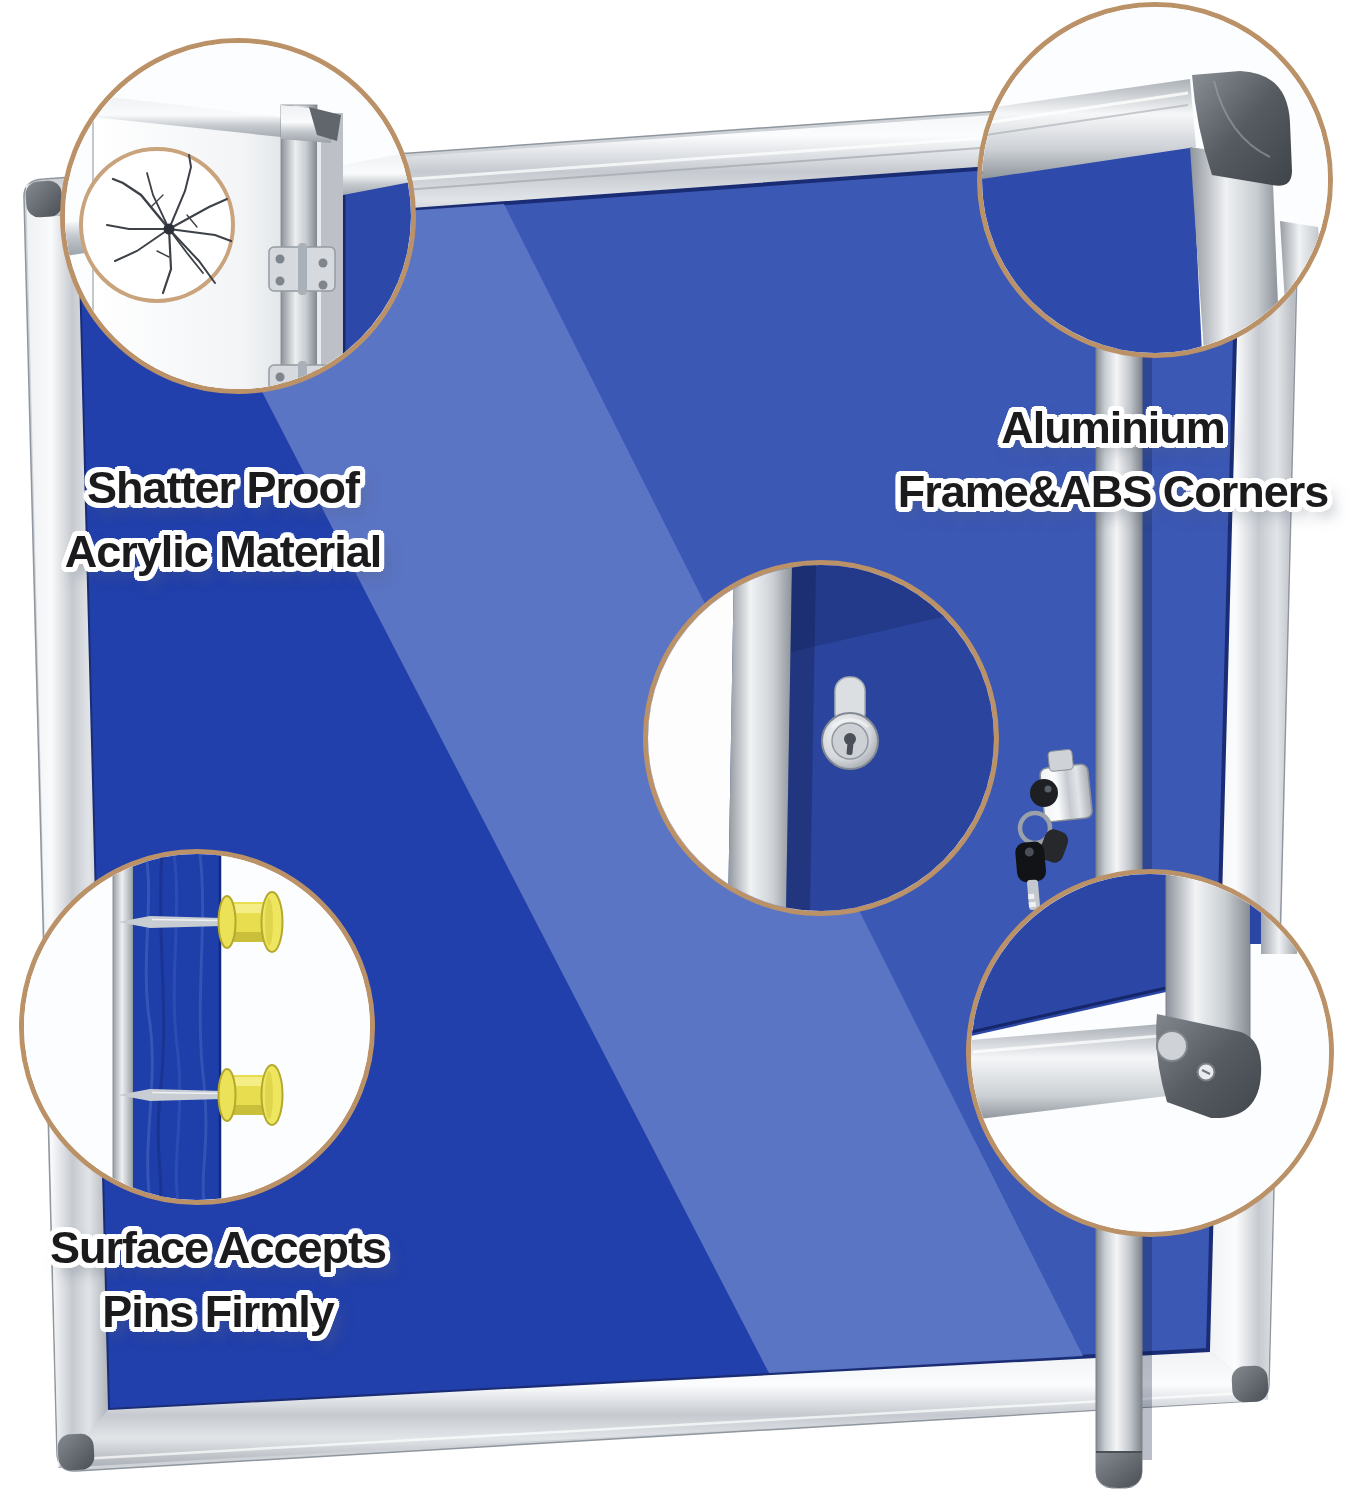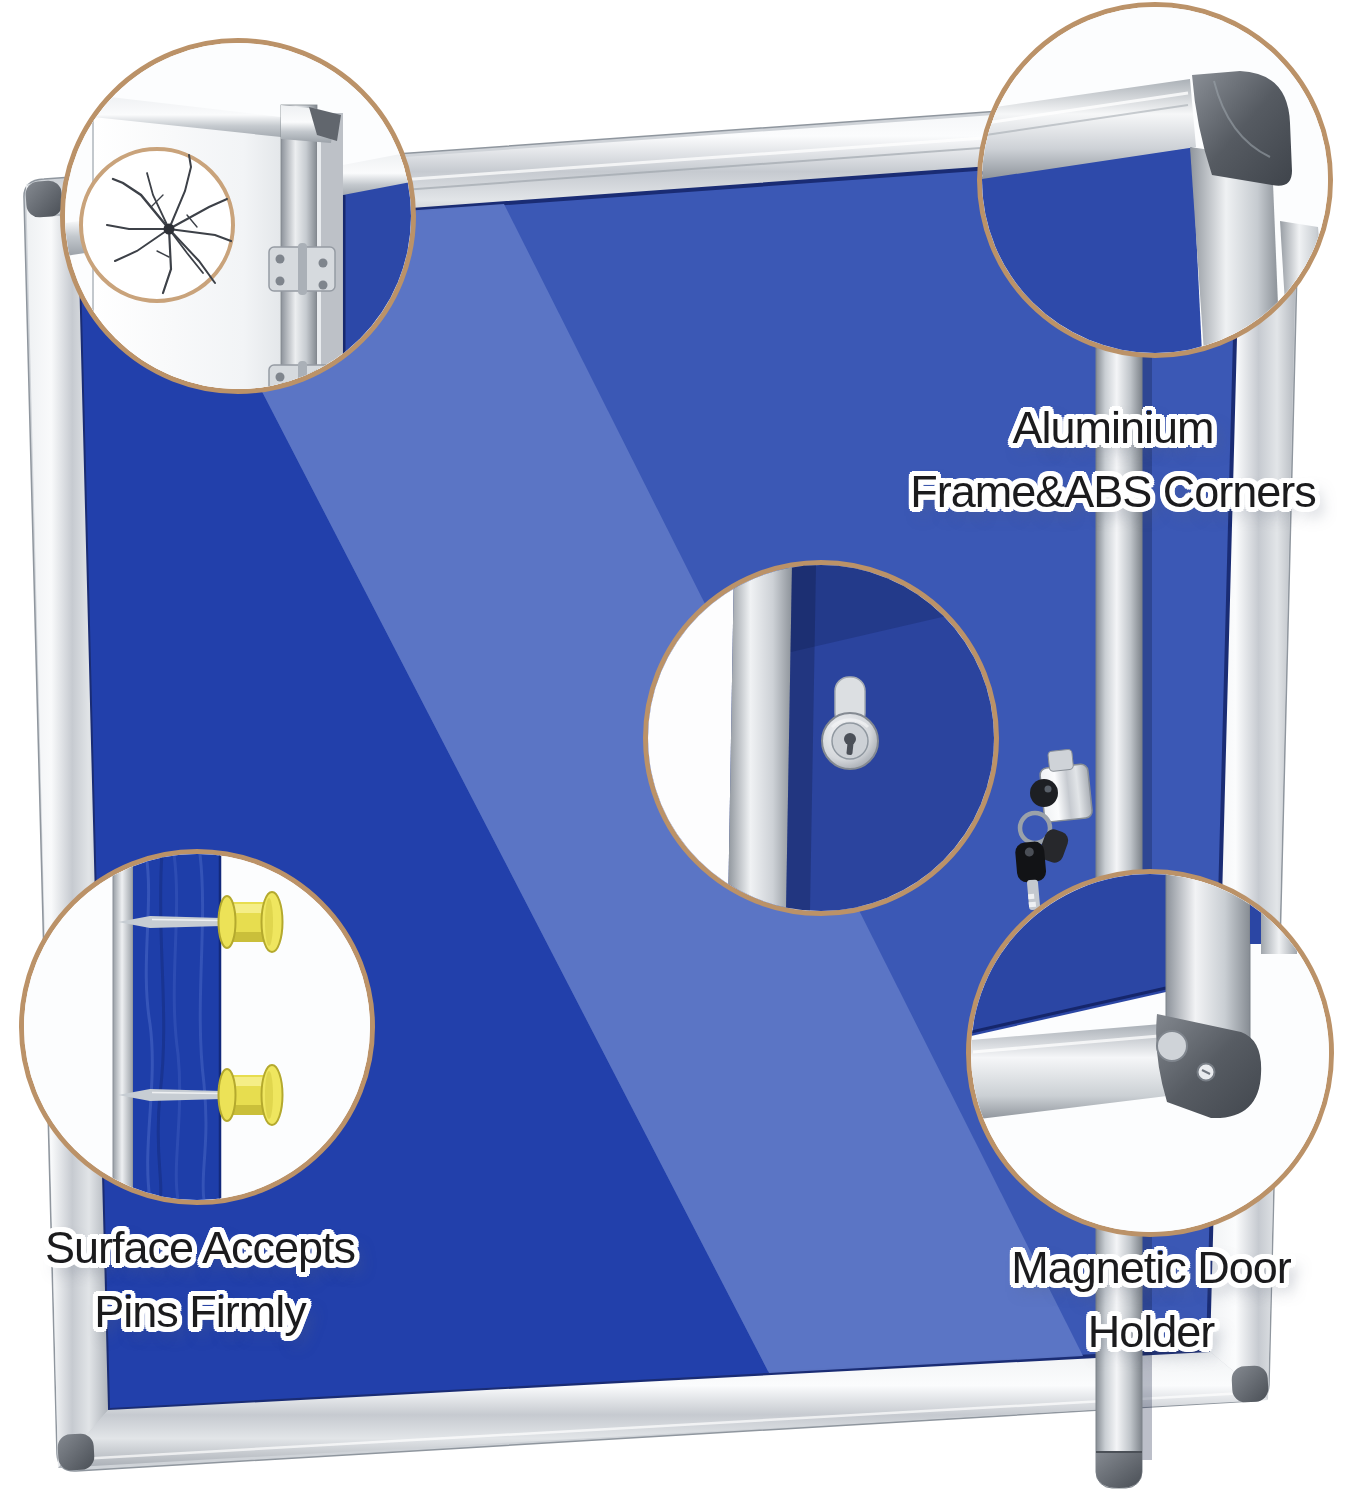--- a/index.html
+++ b/index.html
@@ -12,34 +12,34 @@
     position:absolute;border:5px solid var(--circle-ring-tan,#bb9268);
     border-radius:50%;overflow:hidden;background:#fbfcfe;box-sizing:border-box;
   }
   .callout svg{display:block;width:100%;height:100%;}
   .callout-shatter{left:60px;top:38px;width:356px;height:356px;}
   .callout-corner{left:977px;top:2px;width:356px;height:356px;}
   .callout-lock{left:643px;top:560px;width:356px;height:356px;}
   .callout-pins{left:19px;top:849px;width:356px;height:356px;}
   .callout-magnet{left:966px;top:869px;width:368px;height:368px;}
   .feature-label{
-    position:absolute;font-weight:normal;font-size:45px;line-height:1.42;
+    position:absolute;font-weight:bold;font-size:45px;line-height:1.42;
     letter-spacing:-1px;color:var(--label-ink,#1b1b1d);text-align:center;
     white-space:pre-line;
     text-shadow:
       -5px 0 0 #fff, 5px 0 0 #fff, 0 -5px 0 #fff, 0 5px 0 #fff,
       -4px -4px 0 #fff, 4px -4px 0 #fff, -4px 4px 0 #fff, 4px 4px 0 #fff,
       -5px 2px 0 #fff, 5px 2px 0 #fff, -2px 5px 0 #fff, 2px 5px 0 #fff,
       -2px -5px 0 #fff, 2px -5px 0 #fff, -5px -2px 0 #fff, 5px -2px 0 #fff,
       7px 9px 14px rgba(90,100,120,0.5);
   }
   .label-shatter{left:0px;top:456px;width:446px;}
   .label-corner{left:874px;top:396px;width:478px;}
   .label-lock{left:575px;top:960px;width:390px;}
-  .label-pins{left:0px;top:1216px;width:400px;}
+  .label-pins{left:18px;top:1216px;width:400px;}
   .label-magnet{left:952px;top:1236px;width:398px;}
 </style>
 </head>
 <body>
 
 <div class="stage">
 
   <svg class="main-svg" viewBox="0 0 1353 1500">
     <defs>
       <linearGradient id="mgH" x1="0" y1="0" x2="0" y2="1">
@@ -330,20 +330,20 @@
       <rect x="290" y="0" width="36" height="80" fill="url(#c5V)" opacity="0.92"></rect>
       <polygon points="0,166 190,150 196,222 0,246" fill="url(#c5H)"></polygon>
       <line x1="2" y1="178" x2="188" y2="162" stroke="#ffffff" stroke-width="3" opacity="0.75"></line>
       <path d="M186,140 L270,158 Q292,166 290,200 Q288,246 240,244 L196,228 Q182,182 186,140 Z" fill="url(#c5Gray)"></path>
       <circle cx="201" cy="172" r="15" fill="#cfd3d8" stroke="#80868e" stroke-width="2"></circle>
       <circle cx="235" cy="198" r="8.5" fill="#e9ebee" stroke="#777d85" stroke-width="2"></circle>
       <line x1="231" y1="196" x2="239" y2="200" stroke="#70767e" stroke-width="2"></line>
     </svg>
   </div>
 
+  <div class="feature-label label-shatter">Shatter Proof
+Acrylic Material</div>
   <div class="feature-label label-corner">Aluminium
 Frame&amp;ABS Corners</div>
   <div class="feature-label label-pins">Surface Accepts
 Pins Firmly</div>
-  <div class="feature-label label-magnet">Magnetic Door
-Holder</div>
 
 </div>
 
 </body></html>

